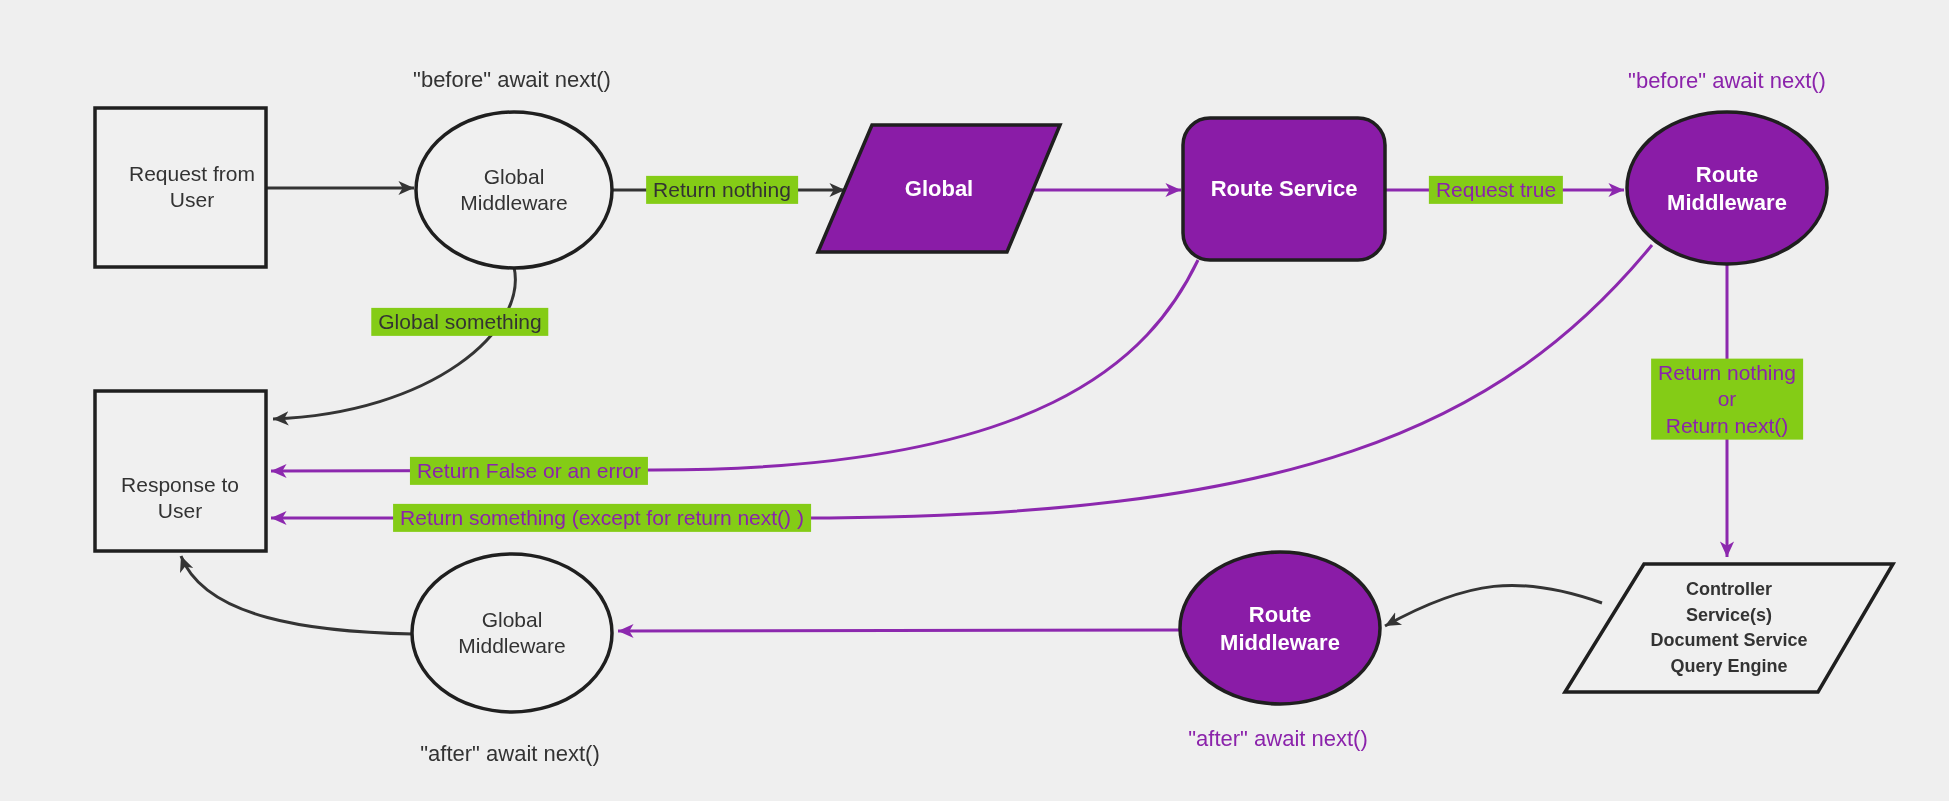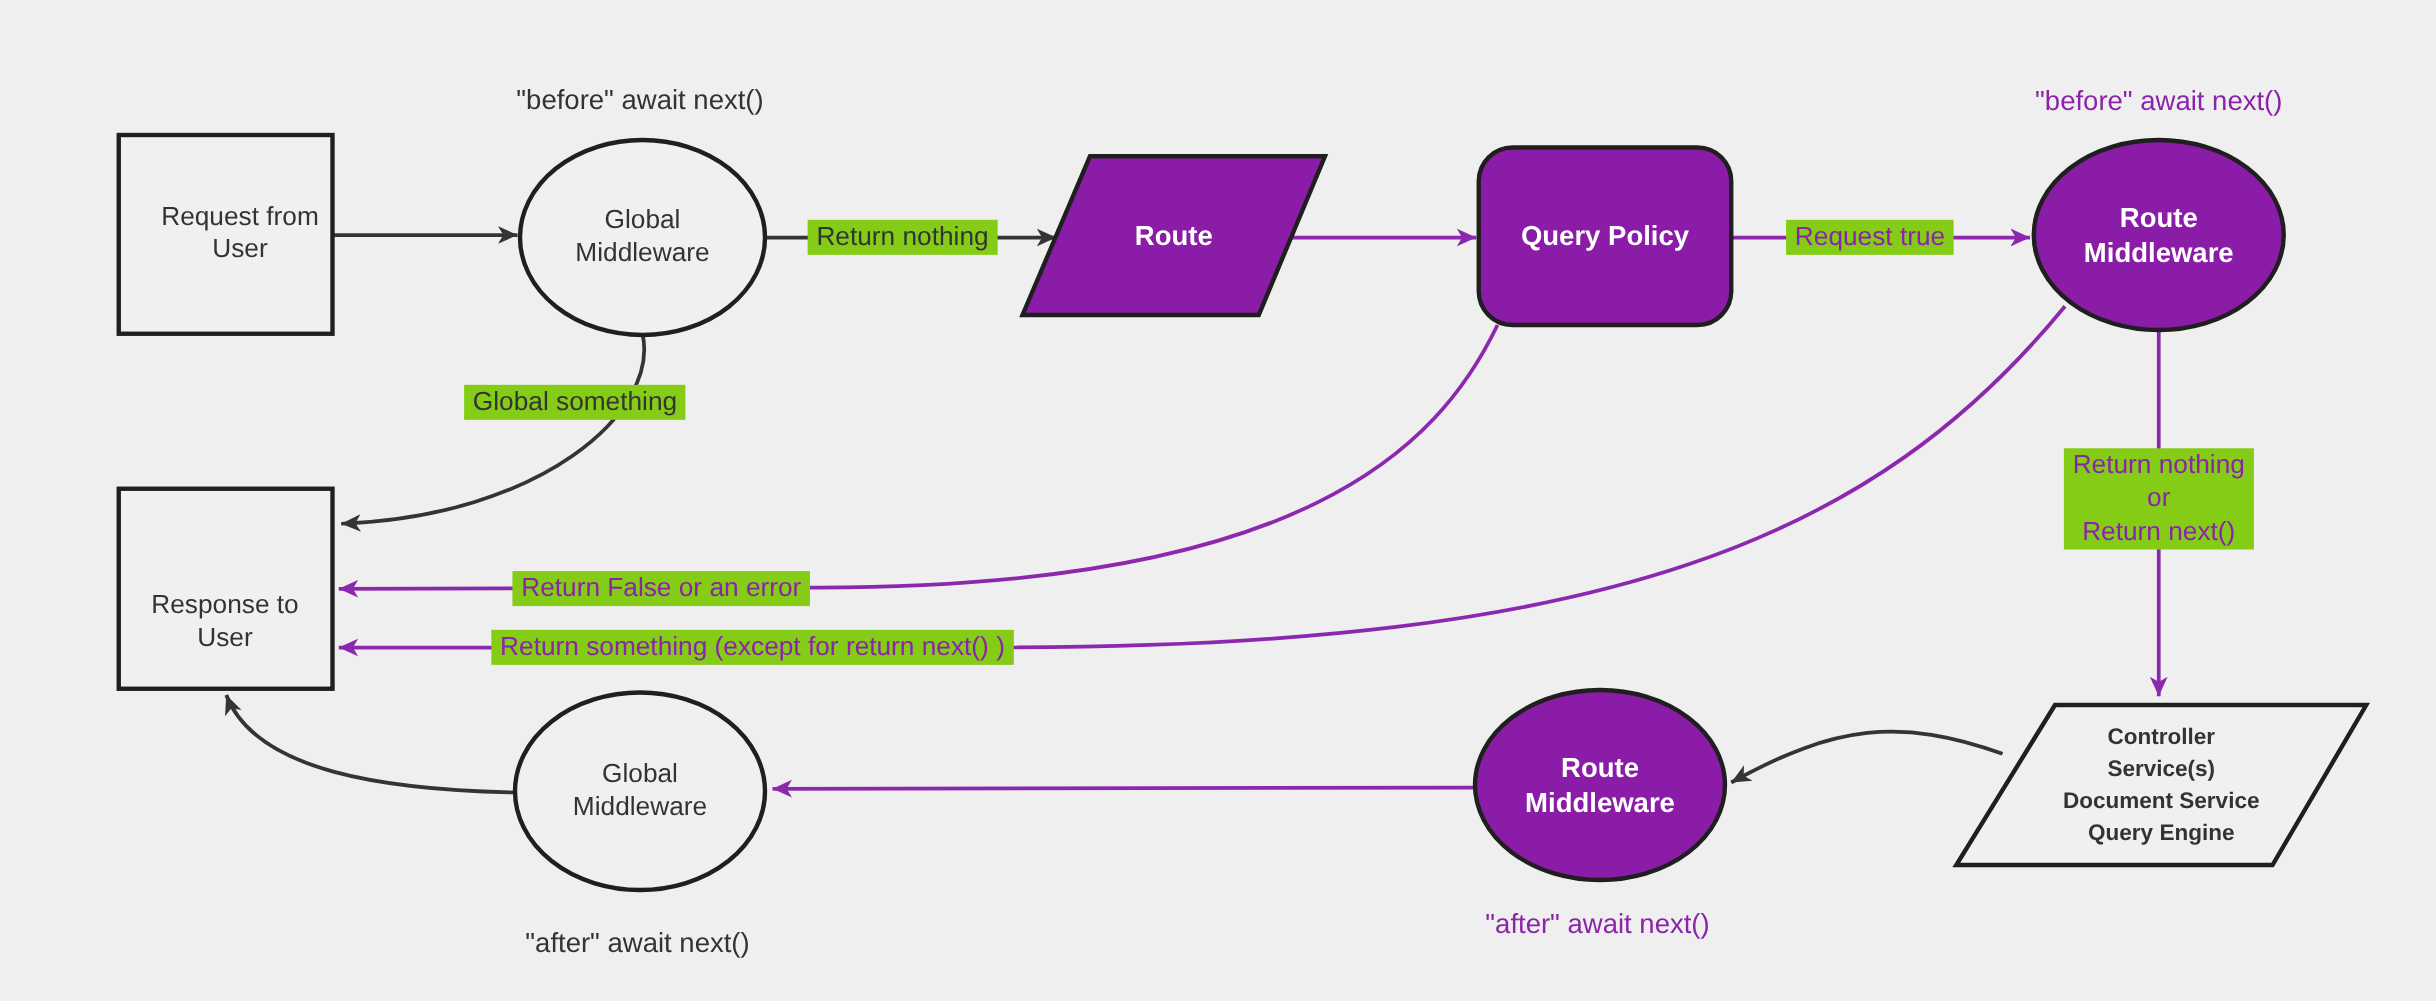--- a/index.html
+++ b/index.html
@@ -67,22 +67,22 @@
     <rect class="node-shape filled" x="1183" y="118" width="202" height="142" rx="27"></rect>
     <ellipse class="node-shape filled" cx="1727" cy="188" rx="100" ry="76"></ellipse>
     <path class="node-shape plain" d="M 1644 564 L 1893 564 L 1818 692 L 1565 692 Z"></path>
     <ellipse class="node-shape filled" cx="1280" cy="628" rx="100" ry="76"></ellipse>
     <ellipse class="node-shape plain" cx="512" cy="633" rx="100" ry="79"></ellipse>
     <rect class="node-shape plain" x="95" y="391" width="171" height="160"></rect>
   </svg>
 
   <div class="lbl wrap" style="left:192px;top:187px;width:150px;text-align:center;">Request from User</div>
   <div class="lbl wrap" style="left:514px;top:190px;width:130px;">Global Middleware</div>
-  <div class="lbl whitebold" style="left:939px;top:189px;">Route</div>
-  <div class="lbl whitebold" style="left:1284px;top:189px;">Query Policy</div>
+  <div class="lbl whitebold" style="left:939px;top:189px;">Global</div>
+  <div class="lbl whitebold" style="left:1284px;top:189px;">Route Service</div>
   <div class="lbl whitebold wrap" style="left:1727px;top:188px;width:145px;">Route Middleware</div>
   <div class="lbl small multiline" style="left:1729px;top:628px;">Controller
 Service(s)
 Document Service
 Query Engine</div>
   <div class="lbl whitebold wrap" style="left:1280px;top:628px;width:145px;">Route Middleware</div>
   <div class="lbl wrap" style="left:512px;top:633px;width:130px;">Global Middleware</div>
   <div class="lbl wrap" style="left:180px;top:498px;width:150px;">Response to User</div>
 
   <div class="lbl annot" style="left:512px;top:80px;">"before" await next()</div>

